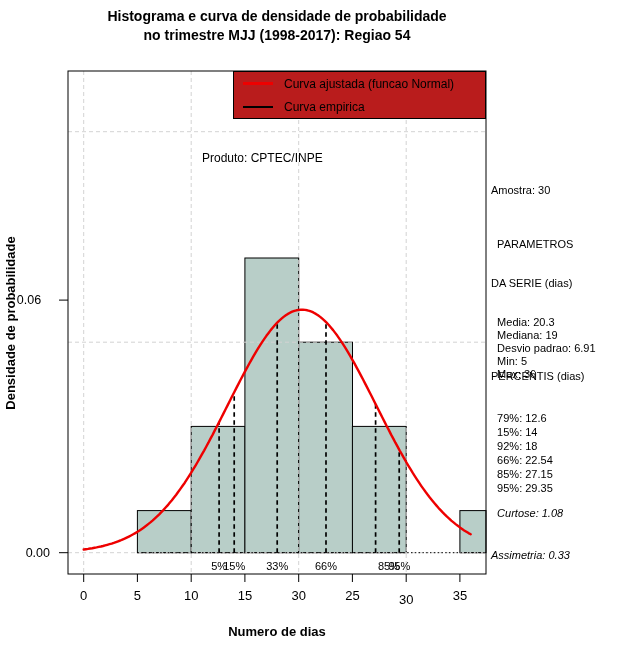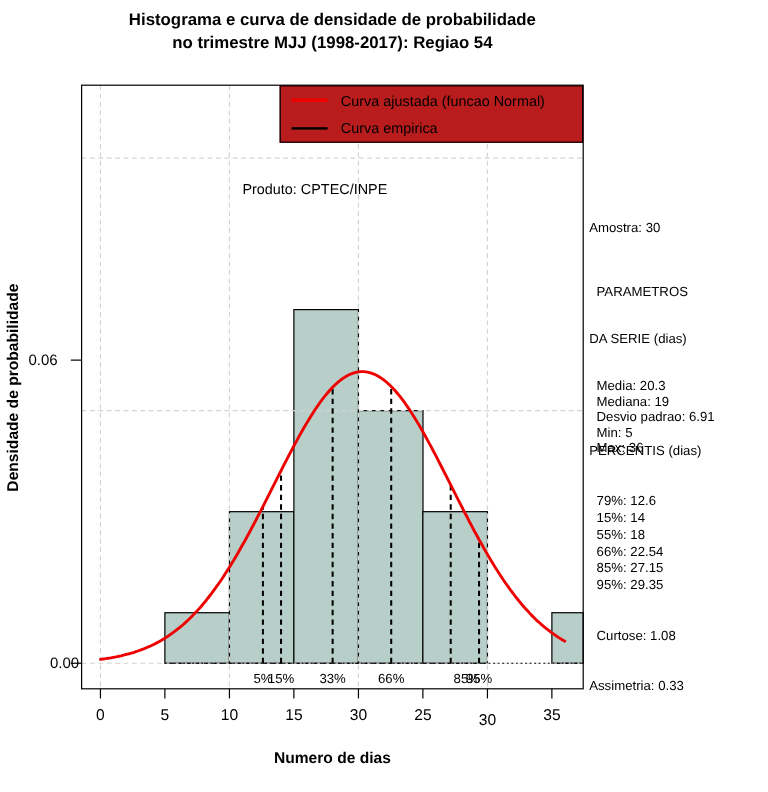--- a/index.html
+++ b/index.html
@@ -88,37 +88,37 @@
   <div class="abs stats" style="left:491px;top:184px;">Amostra: 30</div>
 
   <div class="abs stats" id="stats-series" style="left:491px;top:212px;">
     <div>  PARAMETROS</div>
     <div>DA SERIE (dias)</div>
     <div id="series-lines"><div>  Media: 20.3</div><div>  Mediana: 19</div><div>  Desvio padrao: 6.91</div><div>  Min: 5</div><div>  Max: 36</div></div>
   </div>
 
   <div class="abs stats" id="stats-percentis" style="left:491px;top:341px;">
     <div>PERCENTIS (dias)</div>
-    <div id="percentis-lines"><div>  79%: 12.6</div><div>  15%: 14</div><div>  55%: 18</div><div>  66%: 22.54</div><div>  85%: 27.15</div><div>  95%: 29.35</div></div>
+    <div id="percentis-lines"><div>  79%: 12.6</div><div>  15%: 14</div><div>  92%: 18</div><div>  66%: 22.54</div><div>  85%: 27.15</div><div>  95%: 29.35</div></div>
   </div>
 
-  <div class="abs stats" id="stats-shape" style="left:491px;top:495px;">
+  <div class="abs stats" id="stats-shape" style="left:491px;top:478px;font-style:italic;">
     <div>  Curtose: 1.08</div>
     <div>Assimetria: 0.33</div>
   </div>
 
 <div class="abs tick-label" style="left: 63.7px; top: 588px; width: 40px;">0</div>
     <div class="abs tick-label" style="left: 117.45px; top: 588px; width: 40px;">5</div>
     <div class="abs tick-label" style="left: 171.2px; top: 588px; width: 40px;">10</div>
     <div class="abs tick-label" style="left: 224.95px; top: 588px; width: 40px;">15</div>
     <div class="abs tick-label" style="left: 278.7px; top: 588px; width: 40px;">30</div>
     <div class="abs tick-label" style="left: 332.45px; top: 588px; width: 40px;">25</div>
     <div class="abs tick-label" style="left: 386.2px; top: 592px; width: 40px;">30</div>
     <div class="abs tick-label" style="left: 439.95px; top: 588px; width: 40px;">35</div>
-    <div class="abs ytick-label" style="left: 28px; top: 545.7px; width: 38px; text-align: right;">0.00</div>
-    <div class="abs ytick-label" style="left: 10px; top: 293.1px; width: 38px;">0.06</div>
+    <div class="abs ytick-label" style="left: 12px; top: 545.7px; width: 38px; text-align: right;">0.00</div>
+    <div class="abs ytick-label" style="left: 10px; top: 293.1px; width: 38px; text-align: center;">0.06</div>
     <div class="abs pct-label" style="left: 202.15px; top: 560px; width: 34px;">5%</div>
     <div class="abs pct-label" style="left: 217.2px; top: 560px; width: 34px;">15%</div>
     <div class="abs pct-label" style="left: 260.2px; top: 560px; width: 34px;">33%</div>
     <div class="abs pct-label" style="left: 309.005px; top: 560px; width: 34px;">66%</div>
     <div class="abs pct-label" style="left: 372px; top: 560px; width: 34px;">85%</div>
     <div class="abs pct-label" style="left: 382.212px; top: 560px; width: 34px;">95%</div>
   </div>
 
 </body></html>

